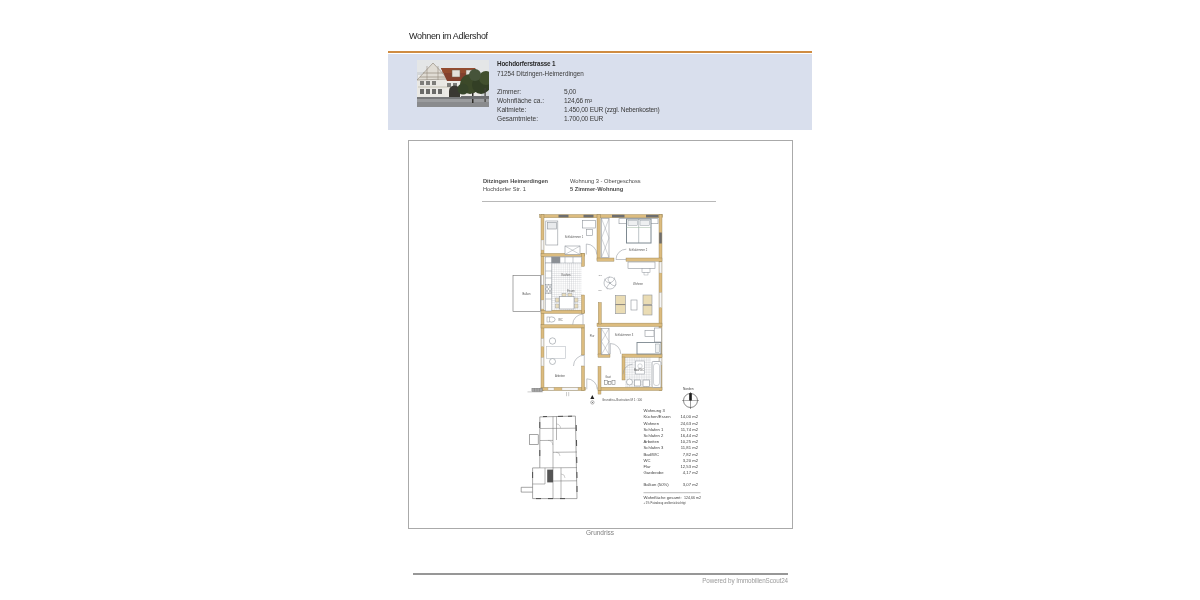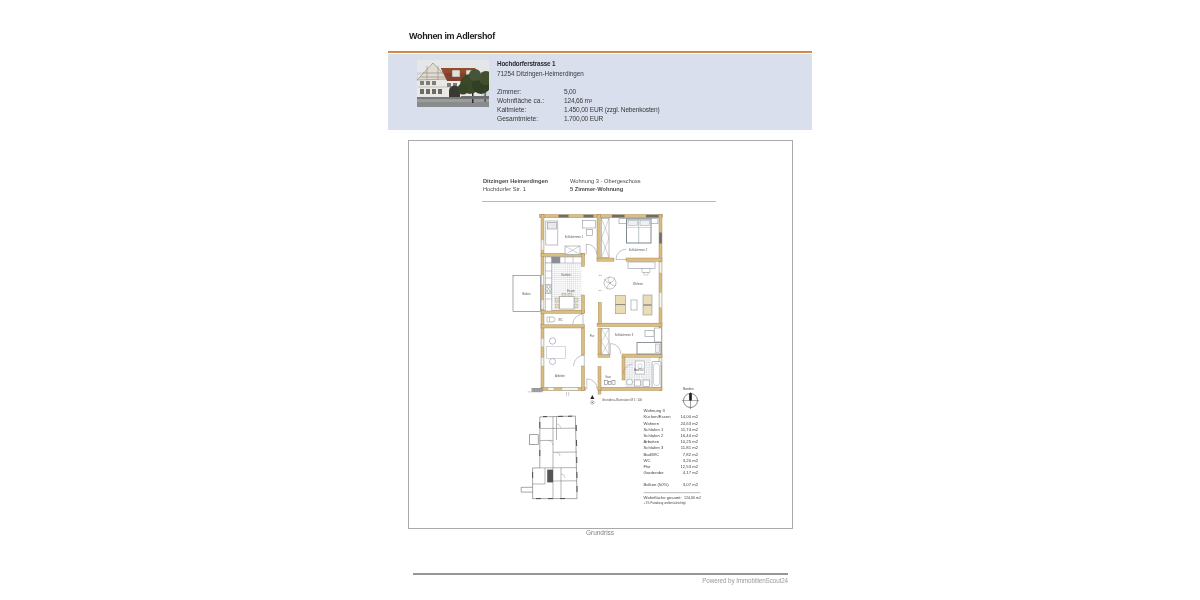--- a/index.html
+++ b/index.html
@@ -2,21 +2,21 @@
 <html><head>
 <meta charset="utf-8">
 <style>
   html,body{margin:0;padding:0;background:#ffffff;width:1200px;height:600px;overflow:hidden;}
   body{font-family:"Liberation Sans", sans-serif;position:relative;}
   .abs{position:absolute;}
 </style>
 </head>
 <body>
 
-<div class="abs" style="left:409px;top:30.5px;font-size:9px;font-weight:bold;color:#1c1c1c;letter-spacing:-0.35px;">Wohnen im Adlershof</div>
+<div class="abs" style="left:409px;top:30.5px;font-size:9px;font-weight:normal;color:#1c1c1c;letter-spacing:-0.35px;">Wohnen im Adlershof</div>
 
 <div class="abs" style="left:388px;top:51px;width:424px;height:2px;background:#cf8c42;"></div>
 
 <div class="abs" style="left:388px;top:54px;width:424px;height:76px;background:#d9dfed;"></div>
 
 <svg class="abs" style="left:417px;top:60px;" width="72" height="47" viewBox="0 0 72 47">
 
   <rect x="0" y="0" width="72" height="47" fill="#d3d6d9"></rect>
   <rect x="0" y="0" width="72" height="12" fill="#e4e6e7"></rect>
 

